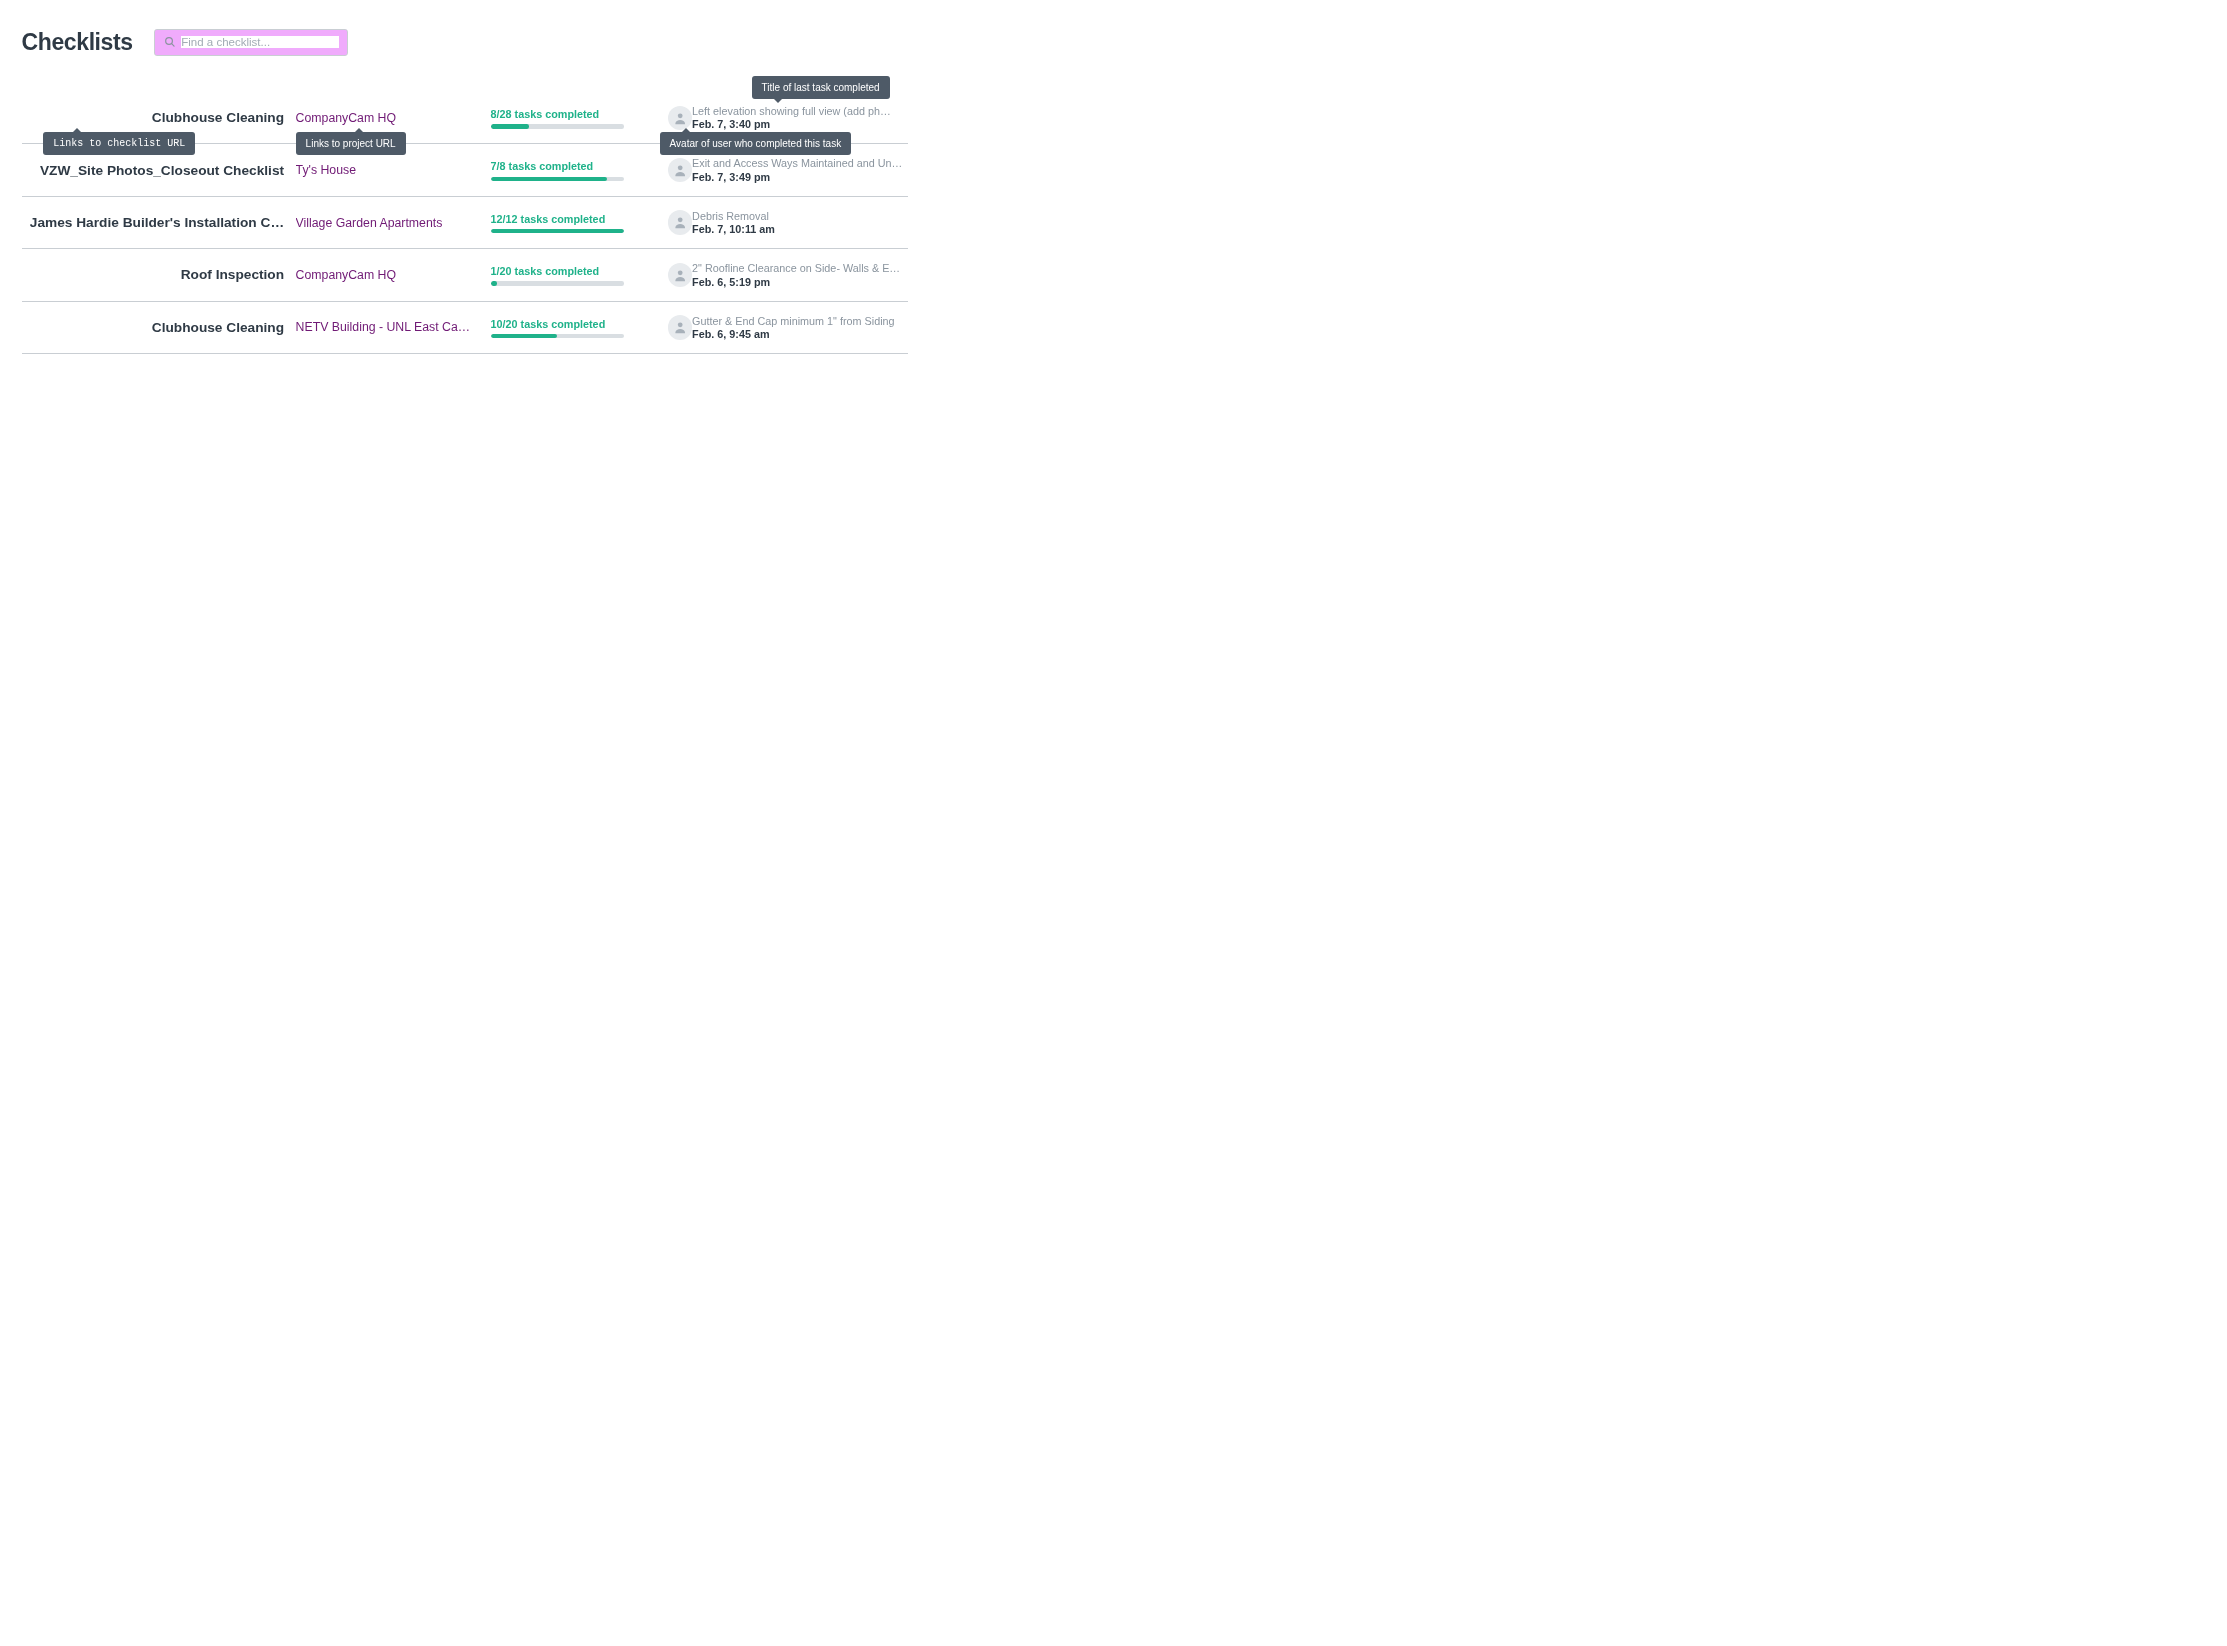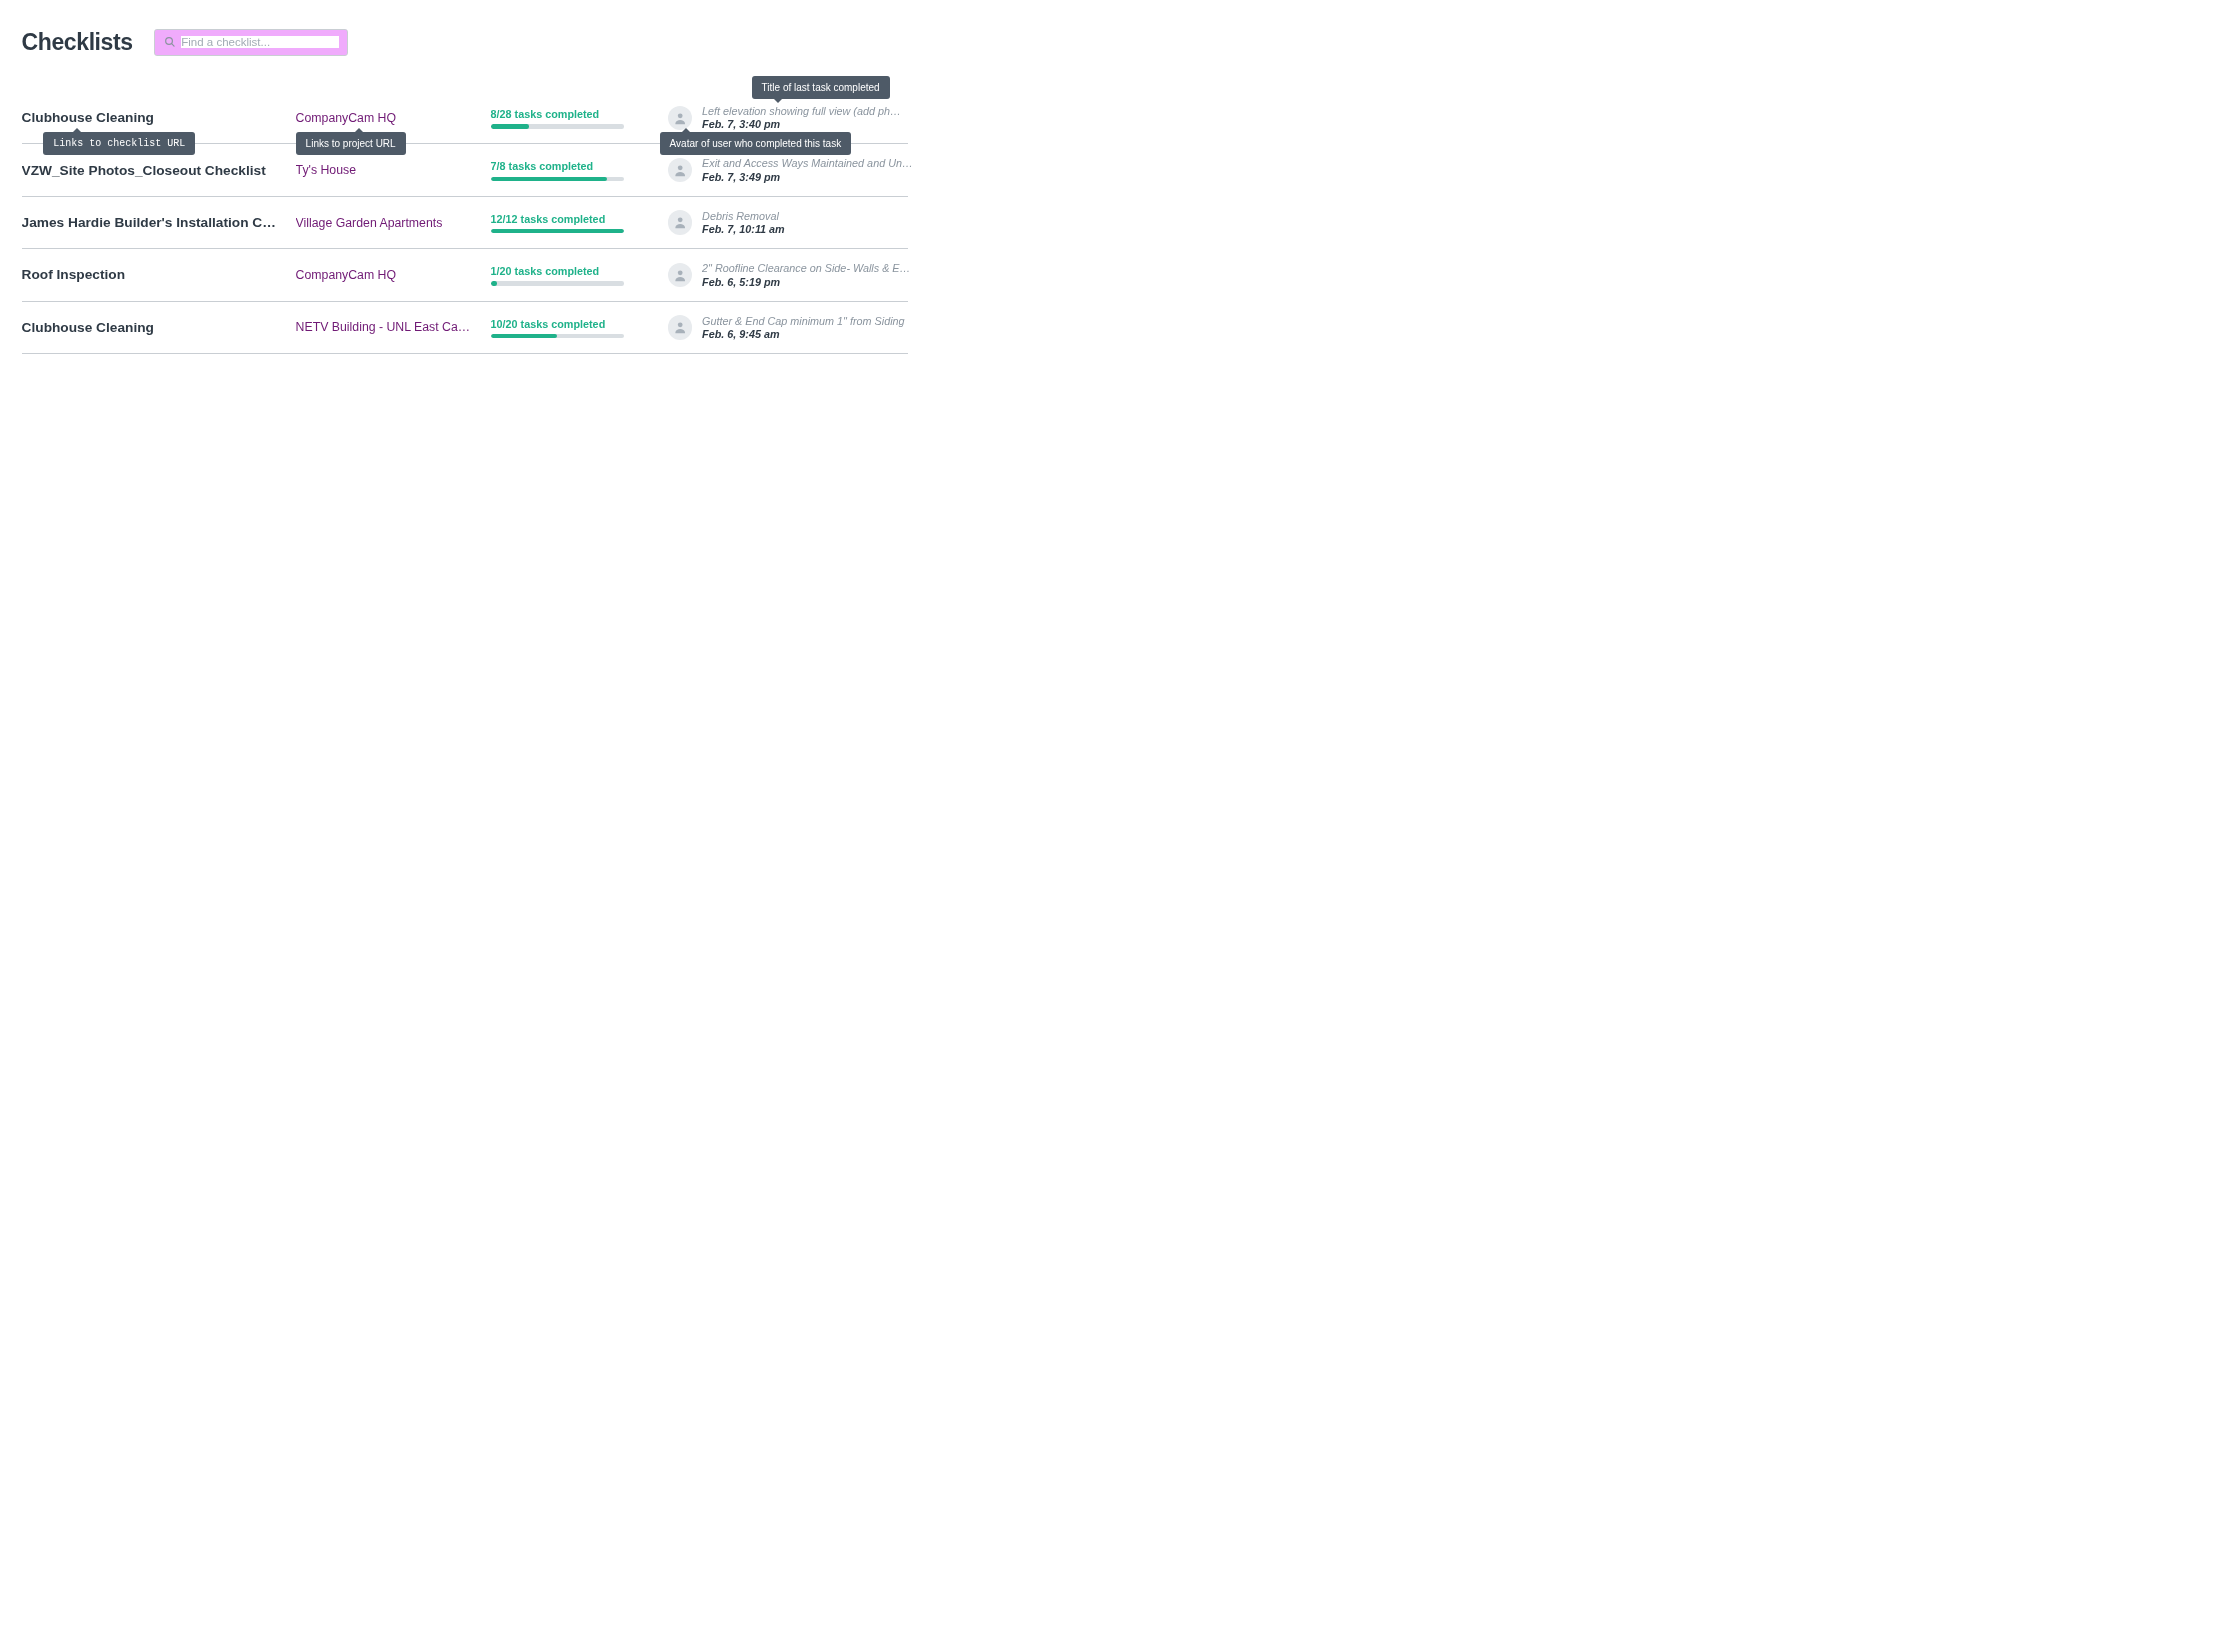--- a/index.html
+++ b/index.html
@@ -66,20 +66,21 @@
   }
   .cell { padding-right: 11.5px; }
   .checklist-name {
     font-size: 13.7px;
     font-weight: 800;
     color: #2f3a45;
     white-space: nowrap;
     overflow: hidden;
     text-overflow: ellipsis;
     cursor: pointer;
+    text-align: right;
   }
   .project-name {
     font-size: 12.3px;
     font-weight: 500;
     color: #701a75;
     white-space: nowrap;
     overflow: hidden;
     text-overflow: ellipsis;
     cursor: pointer;
   }
@@ -98,23 +99,21 @@
     overflow: hidden;
   }
   .progress-fill {
     height: 100%;
     background: #1fb28a;
     border-radius: 2.2px;
   }
   .activity-cell {
     display: flex;
     align-items: center;
-    gap: 10px;
     align-self: start;
-    font-style: italic;
   }
   .avatar {
     width: 24.5px;
     height: 24.5px;
     border-radius: 50%;
     background: #e8ebee;
     display: flex;
     align-items: center;
     justify-content: center;
     flex-shrink: 0;

